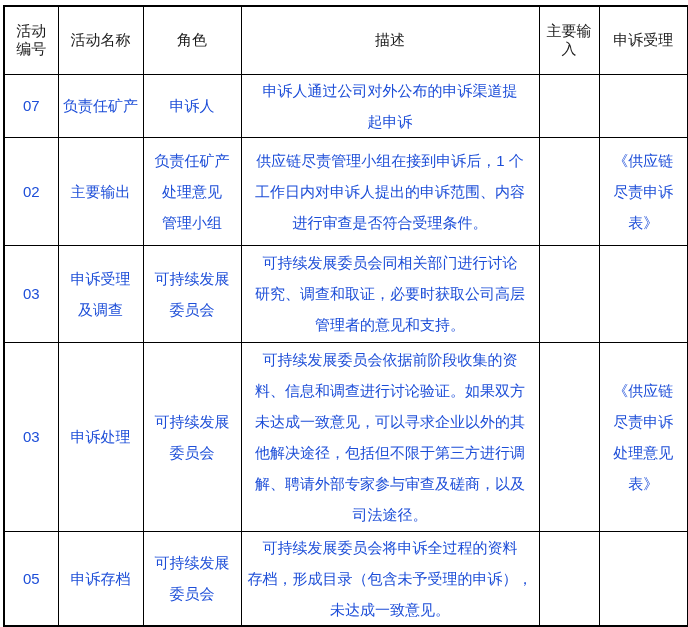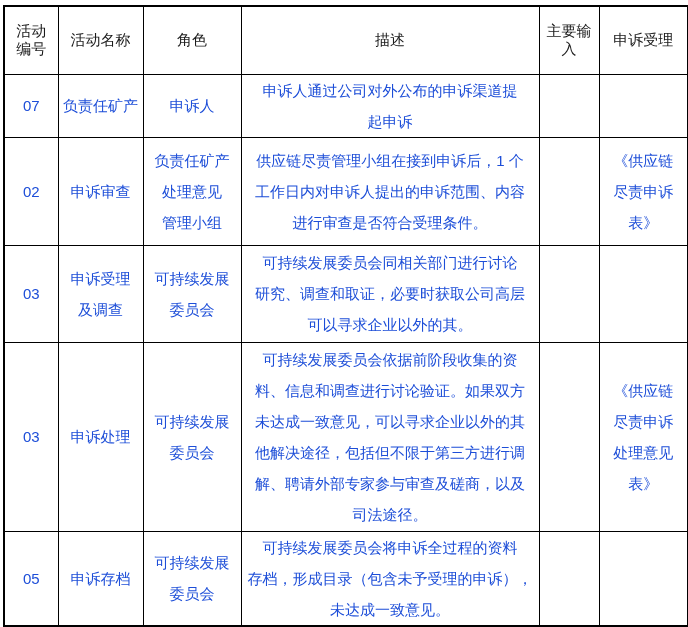--- a/index.html
+++ b/index.html
@@ -70,41 +70,41 @@
         <td>07</td>
         <td>负责任矿产</td>
         <td>申诉人</td>
         <td>申诉人通过公司对外公布的申诉渠道提
 起申诉</td>
         <td></td>
         <td></td>
       </tr>
       <tr style="height:108px">
         <td>02</td>
-        <td>申诉审查</td>
+        <td>主要输出</td>
         <td>负责任矿产
 处理意见
 管理小组</td>
         <td>供应链尽责管理小组在接到申诉后，1 个
 工作日内对申诉人提出的申诉范围、内容
 进行审查是否符合受理条件。</td>
         <td></td>
         <td>《供应链
 尽责申诉
 表》</td>
       </tr>
       <tr style="height:97px">
         <td>03</td>
         <td>申诉受理
 及调查</td>
         <td>可持续发展
 委员会</td>
         <td>可持续发展委员会同相关部门进行讨论
 研究、调查和取证，必要时获取公司高层
-可以寻求企业以外的其。</td>
+管理者的意见和支持。</td>
         <td></td>
         <td></td>
       </tr>
       <tr style="height:189px">
         <td>03</td>
         <td>申诉处理</td>
         <td>可持续发展
 委员会</td>
         <td>可持续发展委员会依据前阶段收集的资
 料、信息和调查进行讨论验证。如果双方

